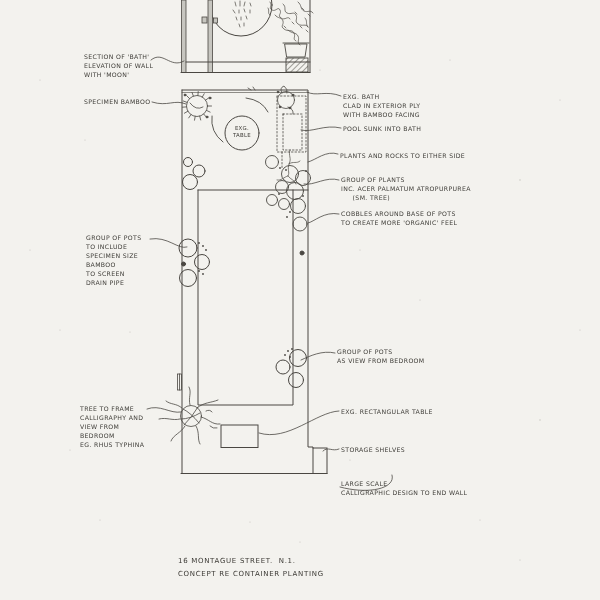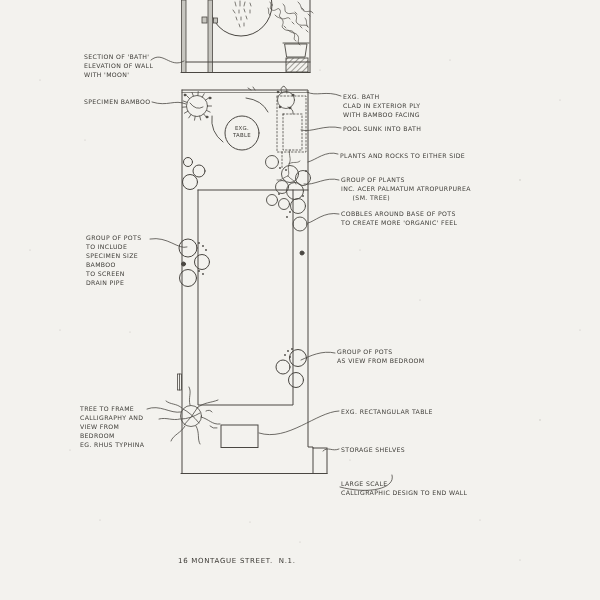--- a/index.html
+++ b/index.html
@@ -256,14 +256,15 @@
 EG. RHUS TYPHINA</div>
   <div class="note right" style="left:341px;top:407px;">EXG. RECTANGULAR TABLE</div>
   <div class="note right" style="left:341px;top:445px;">STORAGE SHELVES</div>
   <div class="note right" style="left:341px;top:479px;">LARGE SCALE
 CALLIGRAPHIC DESIGN TO END WALL</div>
 
   <div class="plan-label">EXG.
 TABLE</div>
 
   <div class="title-line" id="title1">16 MONTAGUE STREET.  N.1.</div>
+  <div class="title-line" id="title2">CONCEPT RE CONTAINER PLANTING</div>
 
 </div>
 
 </body></html>

